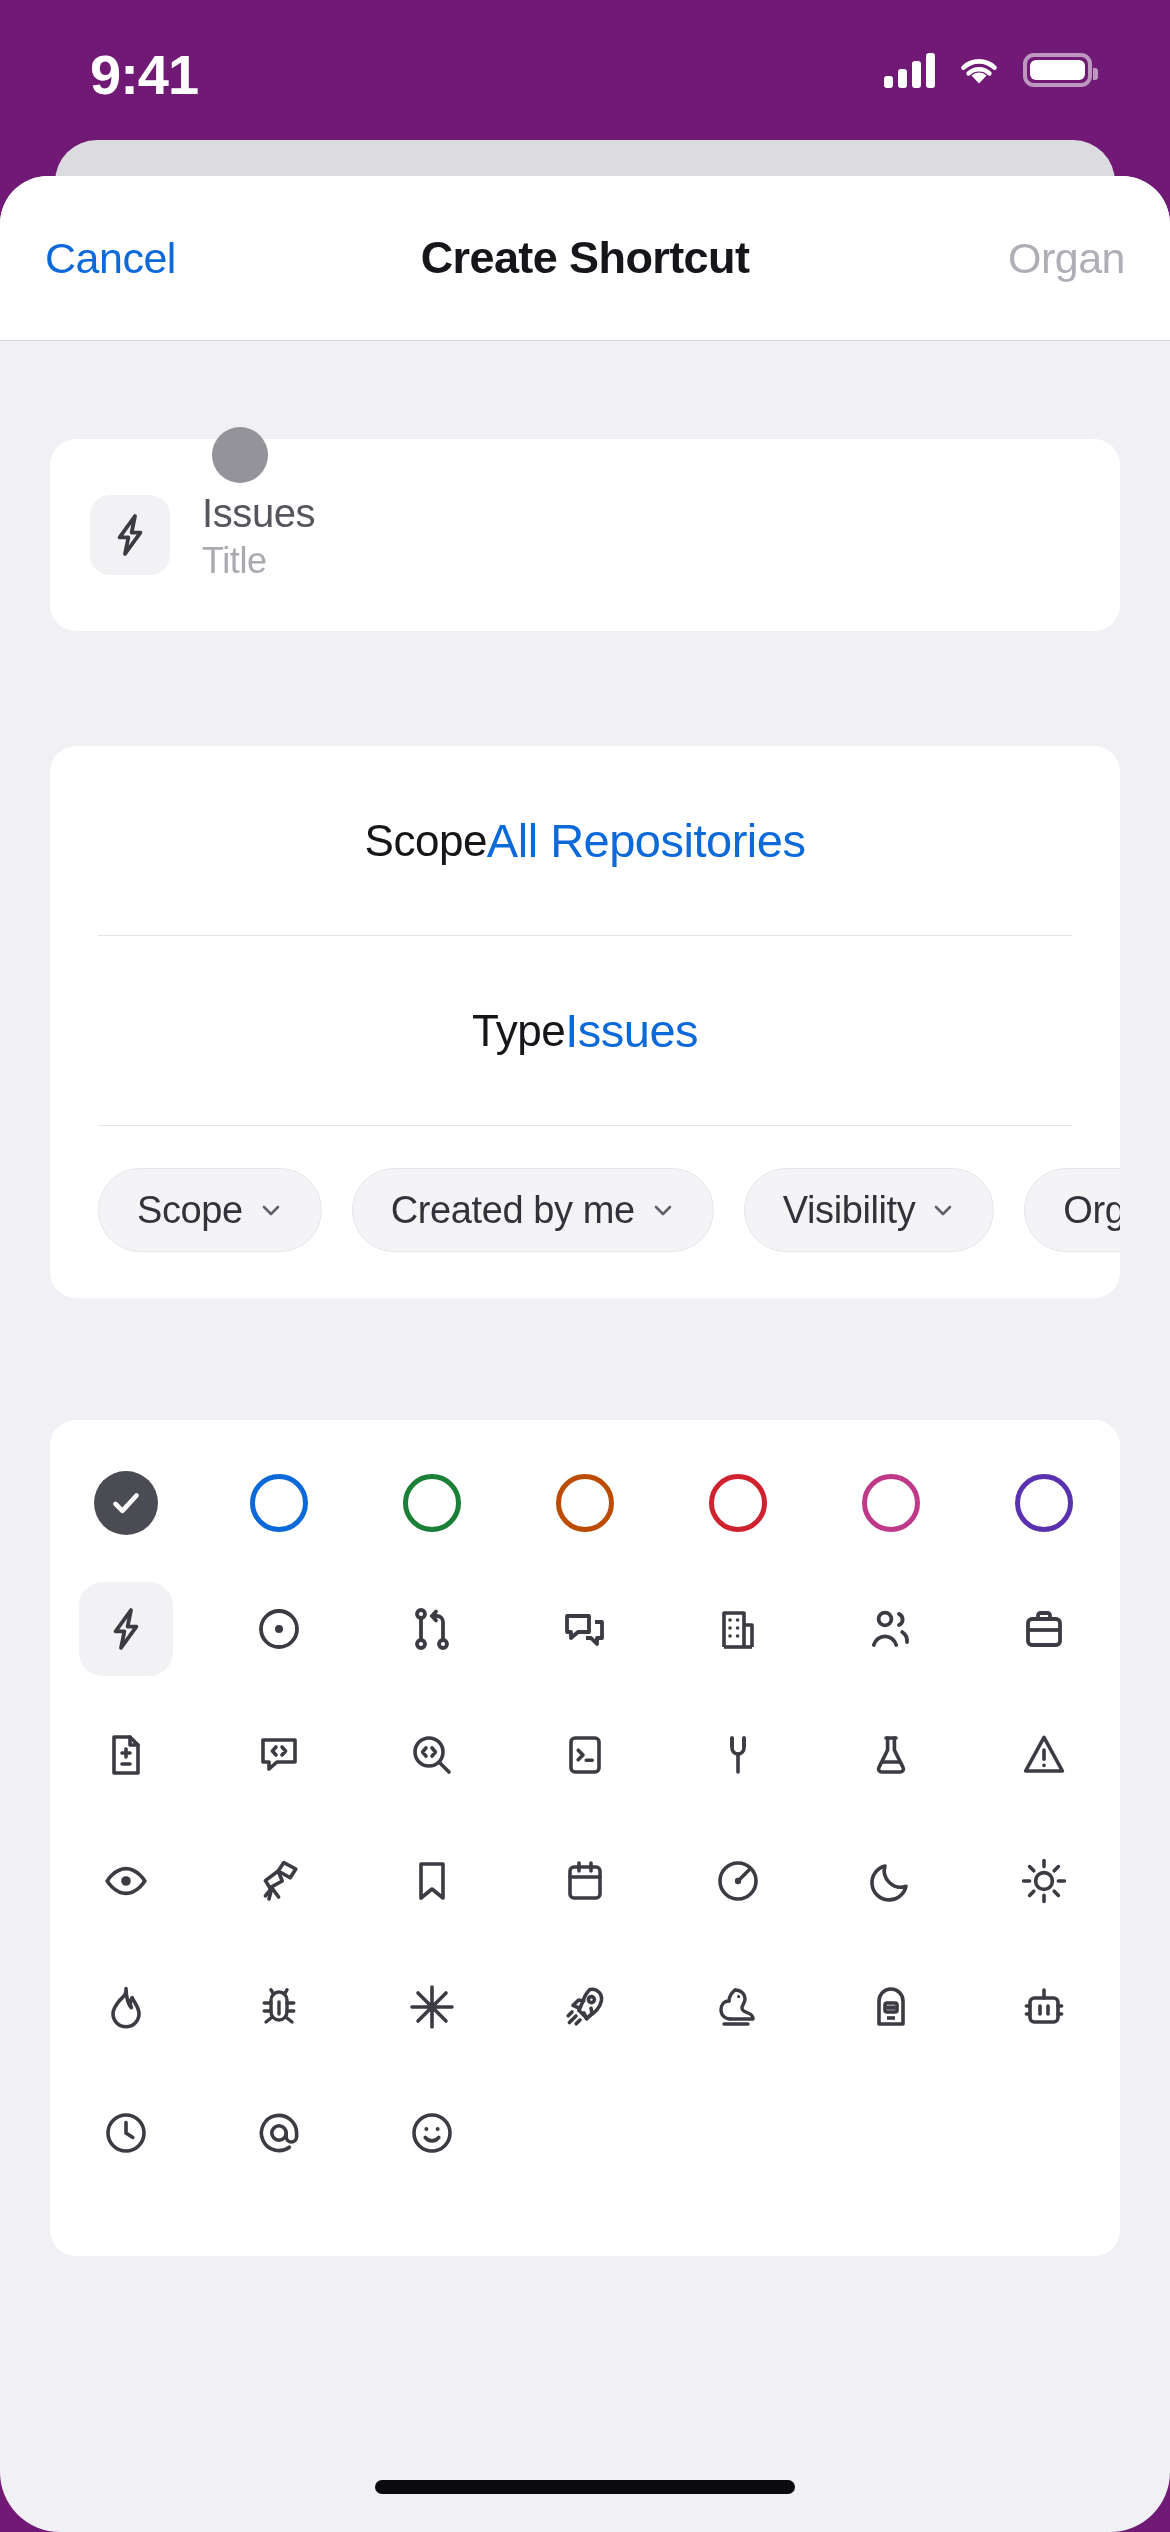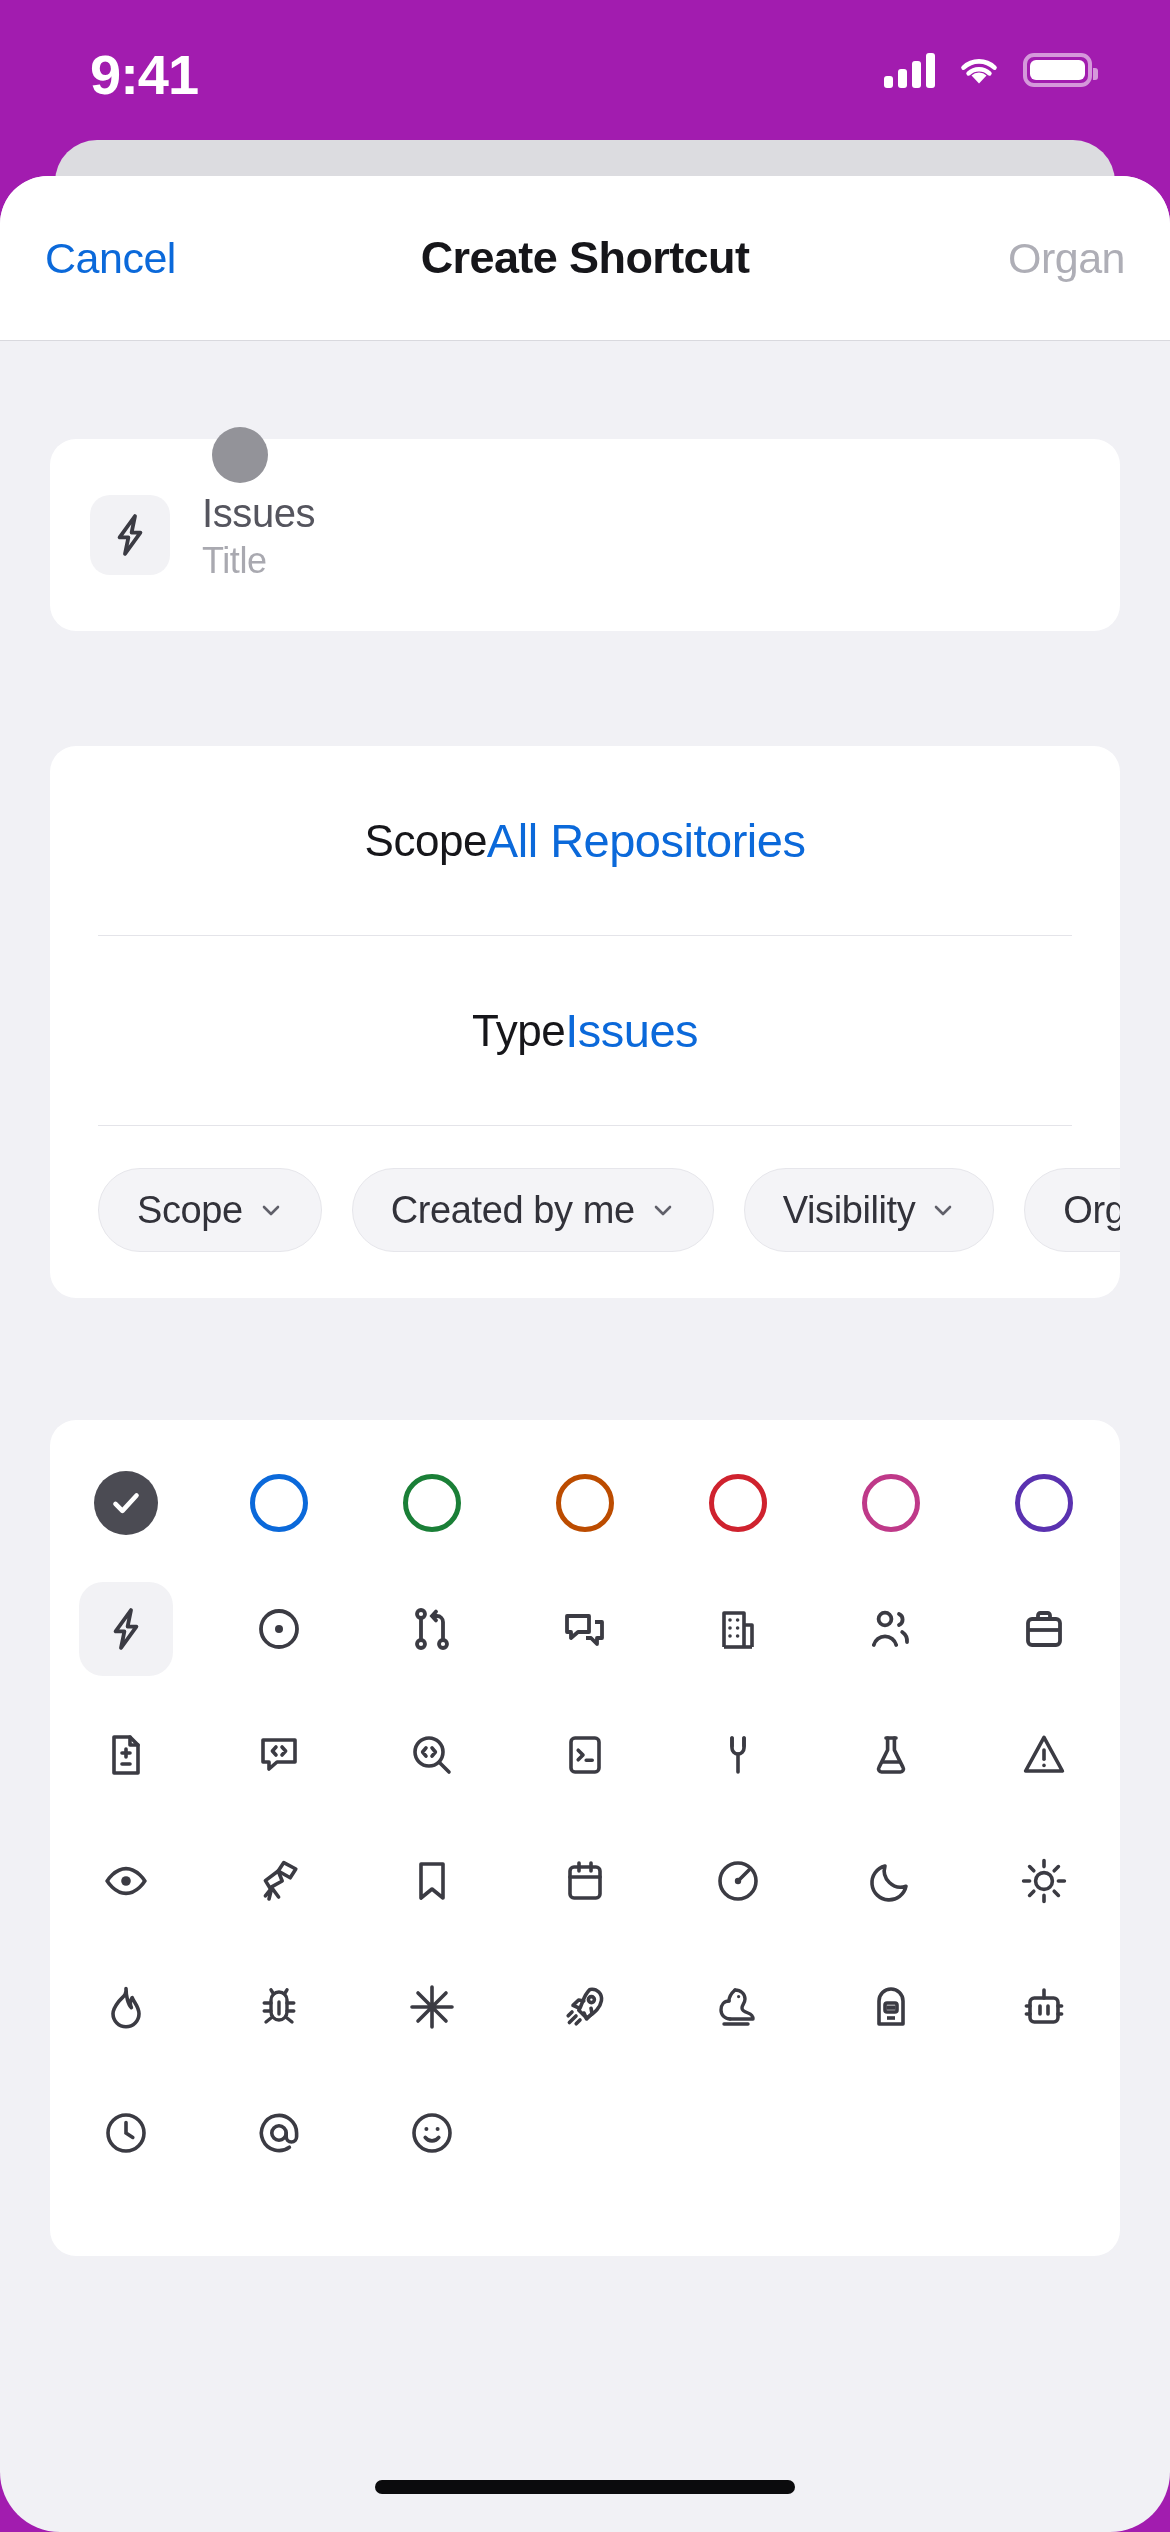--- a/index.html
+++ b/index.html
@@ -2,21 +2,21 @@
 <html><head>
 <meta charset="utf-8">
 <style>
   * { margin:0; padding:0; box-sizing:border-box; }
   html, body {
     width:1170px; height:2532px;
     background:#000;
     font-family:"Liberation Sans", sans-serif;
     overflow:hidden;
   }
-  #screen { position:relative; width:1170px; height:2532px; background:#a21caf; }
+  #screen { position:relative; width:1170px; height:2532px; background:#701a75; }
 
   
   .statusbar {
     position:absolute; top:0; left:0; width:1170px; height:150px;
     color:#fff; z-index:40;
   }
   .sb-time {
     position:absolute; left:90px; top:42px;
     font-size:56px; font-weight:bold; letter-spacing:-1px;
   }

